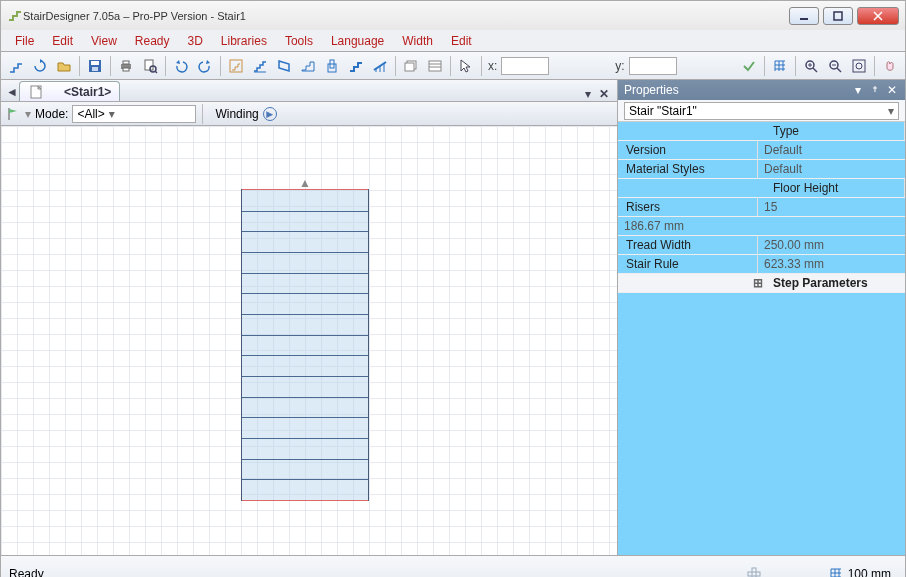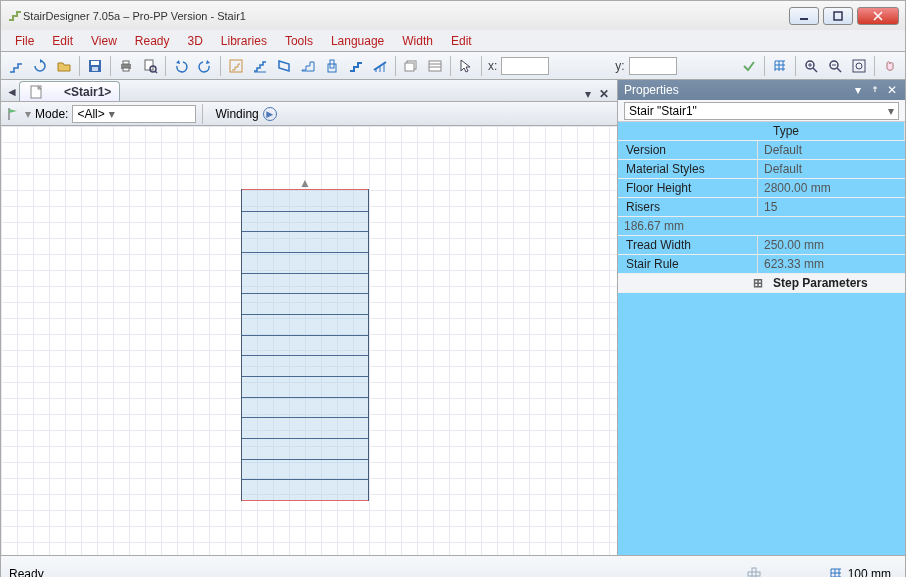--- a/index.html
+++ b/index.html
@@ -375,21 +375,20 @@
       <div class="prop-row">
           <div class="prop-key">Version</div>
           <div class="prop-val">Default</div>
         </div>
       <div class="prop-row">
           <div class="prop-key">Material Styles</div>
           <div class="prop-val">Default</div>
         </div>
       <div class="prop-row">
           <div class="prop-key">Floor Height</div>
-          <div class="prop-val">2800.00 mm</div>
         </div>
       <div class="prop-row">
           <div class="prop-key">Risers</div>
           <div class="prop-val">15</div>
         </div>
       <div class="prop-row">
           <div class="prop-val">186.67 mm</div>
         </div>
       <div class="prop-row">
           <div class="prop-key">Tread Width</div>

